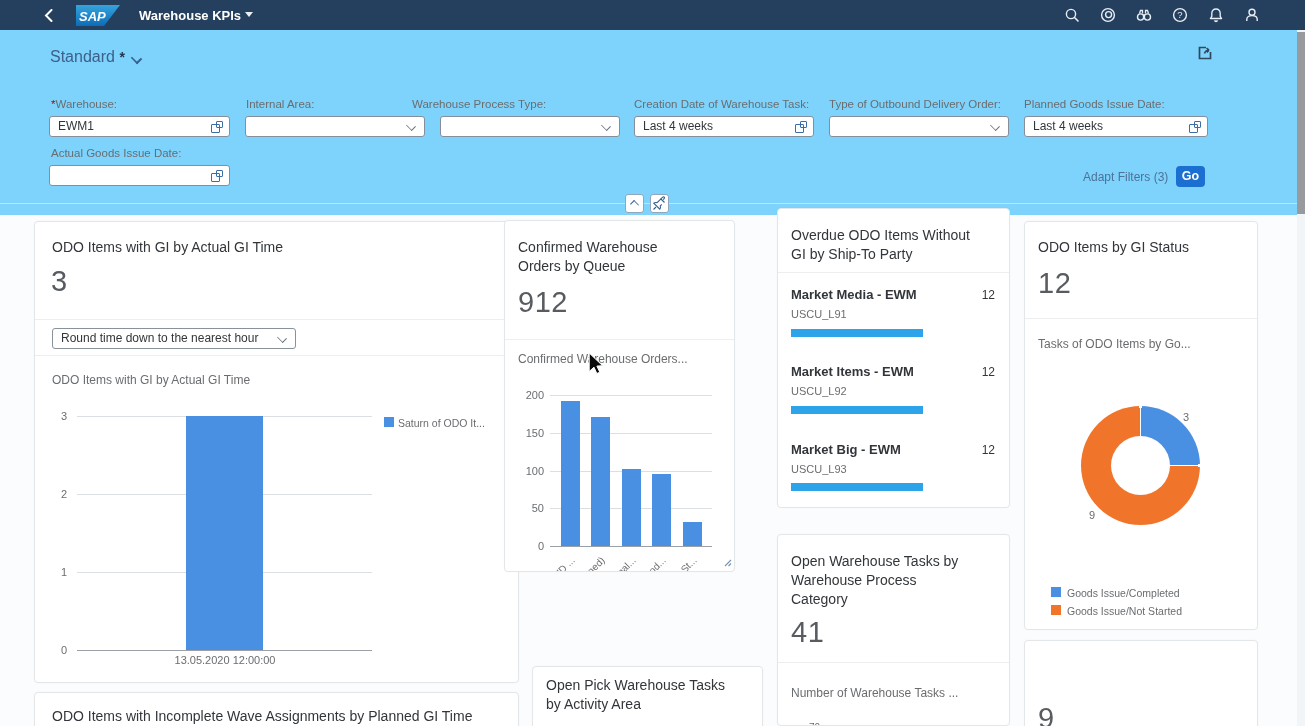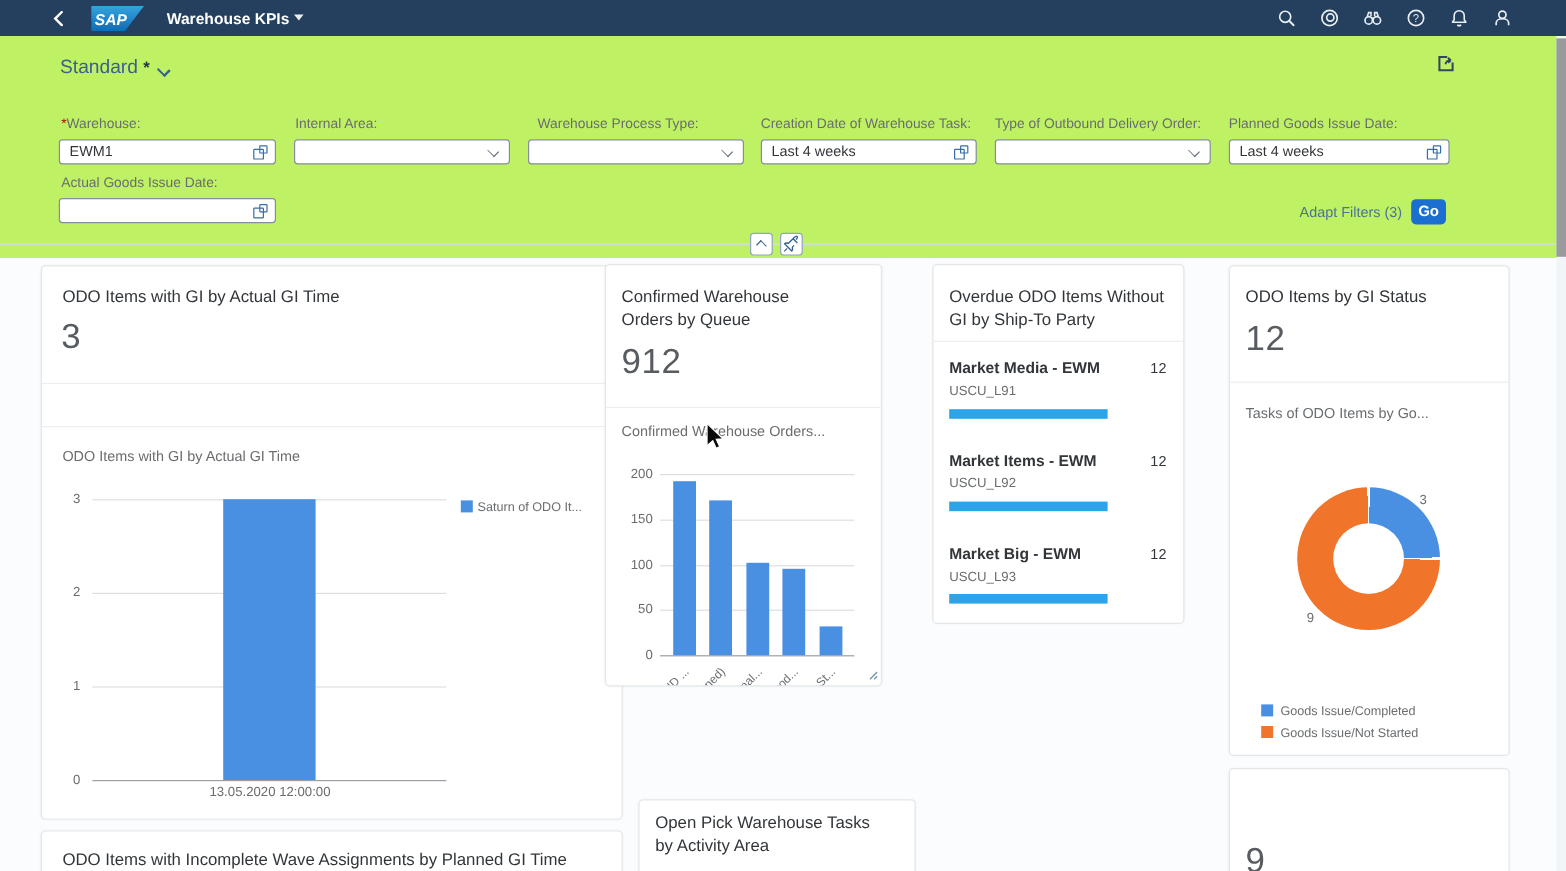--- a/index.html
+++ b/index.html
@@ -9,21 +9,21 @@
   .abs { position:absolute; }
 
   
   .shell { position:absolute; left:0; top:0; width:1305px; height:30px; background:#24405e; }
   .logo { position:absolute; left:76px; top:5px; width:44px; height:21px; }
   .shelltitle { position:absolute; left:139px; top:8px; color:#fff; font-size:13px; font-weight:bold; letter-spacing:0; }
   .caret { position:absolute; left:245px; top:12px; width:0; height:0; border-left:4.5px solid transparent; border-right:4.5px solid transparent; border-top:5px solid #e8eef3; }
   .sicon { position:absolute; top:6px; width:18px; height:18px; }
 
   
-  .fbar { position:absolute; left:0; top:30px; width:1305px; height:185px; background:#bef264; }
+  .fbar { position:absolute; left:0; top:30px; width:1305px; height:185px; background:#7dd3fc; }
   .variant { position:absolute; left:50px; top:18px; font-size:16px; color:#3c608a; }
   .variant b { color:#26344e; font-size:14px; }
   .vchev { position:absolute; left:132px; top:24px; width:9px; height:9px; border-right:2px solid #35618e; border-bottom:2px solid #35618e; transform:rotate(45deg) scale(1,0.8); }
   .flabel { position:absolute; font-size:11.5px; color:#6a6d70; white-space:nowrap; }
   .req { color:#b00; }
   .fld { position:absolute; height:21px; background:#fff; border:1px solid #848f9b; border-radius:3px; font-size:12px; color:#32363a; line-height:19px; padding-left:8px; white-space:nowrap; }
   .vh { position:absolute; right:6px; top:4px; width:12px; height:12px; }
   .vh .b1 { position:absolute; left:0; bottom:0; width:9px; height:9px; border:1.5px solid #3b6ea5; border-radius:1px; background:#fbfdfe;}
   .vh .b2 { position:absolute; right:0; top:0; width:7px; height:7px; border:1.5px solid #3b6ea5; border-radius:1px; }
   .dchev { position:absolute; right:9px; top:5px; width:8px; height:8px; border-right:1.6px solid #66707a; border-bottom:1.6px solid #66707a; transform:rotate(45deg) scale(1,.75); }
@@ -104,21 +104,21 @@
   <div class="fbar">
     <div class="variant">Standard <b>*</b></div>
     <div class="vchev"></div>
     <svg class="abs" style="left:1198px;top:16px" width="14" height="14" viewBox="0 0 14 14">
         <path d="M8 1.5 H1.5 V12.5 H12.5 V6" stroke="#30485f" stroke-width="1.7" fill="none"></path>
         <path d="M6.5 7.5 C7 5.5 9 4.2 11 4.2 M11 4.2 L8.6 2.2 M11 4.2 L8.8 6.3" stroke="#30485f" stroke-width="1.6" fill="none"></path>
       </svg>
 
     <div class="flabel" style="left:51px;top:68px"><span class="req">*</span>Warehouse:</div>
     <div class="flabel" style="left:246px;top:68px">Internal Area:</div>
-    <div class="flabel" style="left:448px;top:68px">Warehouse Process Type:</div>
+    <div class="flabel" style="left:412px;top:68px">Warehouse Process Type:</div>
     <div class="flabel" style="left:634px;top:68px">Creation Date of Warehouse Task:</div>
     <div class="flabel" style="left:829px;top:68px">Type of Outbound Delivery Order:</div>
     <div class="flabel" style="left:1024px;top:68px">Planned Goods Issue Date:</div>
 
     <div class="fld" style="left:49px;top:86px;width:181px">EWM1<span class="vh">
           <span class="b1"></span>
           <span class="b2"></span>
         </span></div>
     <div class="fld" style="left:245px;top:86px;width:180px">
         <span class="dchev"></span>
@@ -157,20 +157,21 @@
       <svg width="17" height="17" viewBox="0 0 17 17" style="position:absolute;left:0;top:0">
           <path d="M9.5 3.5 l4 4 m-1.2-2.8 c.8-.8 1.6-2 1-2.6 c-.6-.6 -1.8.2 -2.6 1 l-4.6 4.6 c-1.2-.3-2.6-.2-3.3.5 l6 6 c.7-.7.8-2.1.5-3.3 l1.4-1.4 M5 12 l-2.5 2.5" stroke="#35618e" stroke-width="1.1" fill="none"></path>
         </svg>
     </div>
   </div>
 
   <div class="card" style="left:34px;top:221px;width:485px;height:462px">
     <div class="ctitle" style="left:17px;top:16px">ODO Items with GI by Actual GI Time</div>
     <div class="kpi" style="left:16px;top:42px">3</div>
     <div class="cdiv" style="top:97px"></div>
+    <div class="fld" style="left:17px;top:106px;width:244px;border-color:#89919a">Round time down to the nearest hour<span class="dchev"></span></div>
     <div class="cdiv" style="top:133px"></div>
     <div class="subt" style="left:17px;top:151px">ODO Items with GI by Actual GI Time</div>
     <div class="axlab" style="left:12px;top:188px;width:20px">3</div>
     <div class="axlab" style="left:12px;top:266px;width:20px">2</div>
     <div class="axlab" style="left:12px;top:344px;width:20px">1</div>
     <div class="axlab" style="left:12px;top:422px;width:20px">0</div>
     <div class="grid" style="left:42px;top:194px;width:295px"></div>
     <div class="grid" style="left:42px;top:272px;width:295px"></div>
     <div class="grid" style="left:42px;top:350px;width:295px"></div>
     <div class="grid0" style="left:42px;top:428px;width:295px"></div>
@@ -216,37 +217,44 @@
     <div class="legt" style="left:40px;top:410px">Number of Warehouse Orders</div>
     <svg class="abs" style="left:219px;bottom:4px" width="8" height="8" viewBox="0 0 8 8">
         <path d="M7 1 L1 7 M7 4.5 L4.5 7" stroke="#7996b4" stroke-width="1.2"></path>
       </svg>
   </div>
 
   <div class="card" style="left:532px;top:666px;width:231px;height:66px">
     <div class="ctitle" style="left:13px;top:9px">Open Pick Warehouse Tasks<br>by Activity Area</div>
   </div>
 
-  <div class="card" style="left:777px;top:220px;width:210px;height:300px">
+  <div class="card" style="left:777px;top:208px;width:233px;height:300px">
     <div class="ctitle" style="left:13px;top:17px">Overdue ODO Items Without<br>GI by Ship-To Party</div>
     <div class="cdiv" style="top:63px"></div>
     <div class="lname" style="left:13px;top:78px">Market Media - EWM</div>
     <div class="lval" style="right:14px;top:79px">12</div>
     <div class="lsub" style="left:13px;top:99px">USCU_L91</div>
     <div class="lbar" style="left:13px;top:120px;width:132px"></div>
     <div class="lname" style="left:13px;top:155px">Market Items - EWM</div>
     <div class="lval" style="right:14px;top:156px">12</div>
     <div class="lsub" style="left:13px;top:176px">USCU_L92</div>
     <div class="lbar" style="left:13px;top:197px;width:132px"></div>
     <div class="lname" style="left:13px;top:233px">Market Big - EWM</div>
     <div class="lval" style="right:14px;top:234px">12</div>
     <div class="lsub" style="left:13px;top:254px">USCU_L93</div>
     <div class="lbar" style="left:13px;top:274px;width:132px"></div>
   </div>
 
+  <div class="card" style="left:777px;top:534px;width:233px;height:192px">
+    <div class="ctitle" style="left:13px;top:17px">Open Warehouse Tasks by<br>Warehouse Process<br>Category</div>
+    <div class="kpi" style="left:13px;top:80px">41</div>
+    <div class="cdiv" style="top:127px"></div>
+    <div class="subt" style="left:13px;top:151px">Number of Warehouse Tasks ...</div>
+    <div class="axlab" style="left:22px;top:187px;width:20px;font-size:10px">70</div>
+  </div>
 
   <div class="card" style="left:1024px;top:221px;width:234px;height:409px">
     <div class="ctitle" style="left:13px;top:16px">ODO Items by GI Status</div>
     <div class="kpi" style="left:13px;top:44px">12</div>
     <div class="cdiv" style="top:96px"></div>
     <div class="subt" style="left:13px;top:115px">Tasks of ODO Items by Go...</div>
     <div class="abs" style="left:56px;top:184px;width:119px;height:119px;border-radius:50%;background:conic-gradient(#fff 0deg 1deg,#4a90e2 1deg 89deg,#fff 89deg 91deg,#f0752b 91deg 359deg,#fff 359deg 360deg)"></div>
     <div class="abs" style="left:86px;top:214px;width:59px;height:59px;border-radius:50%;background:#fff"></div>
     <div class="axlab" style="left:158px;top:189px;width:12px;text-align:left">3</div>
     <div class="axlab" style="left:64px;top:287px;width:12px;text-align:left">9</div>

